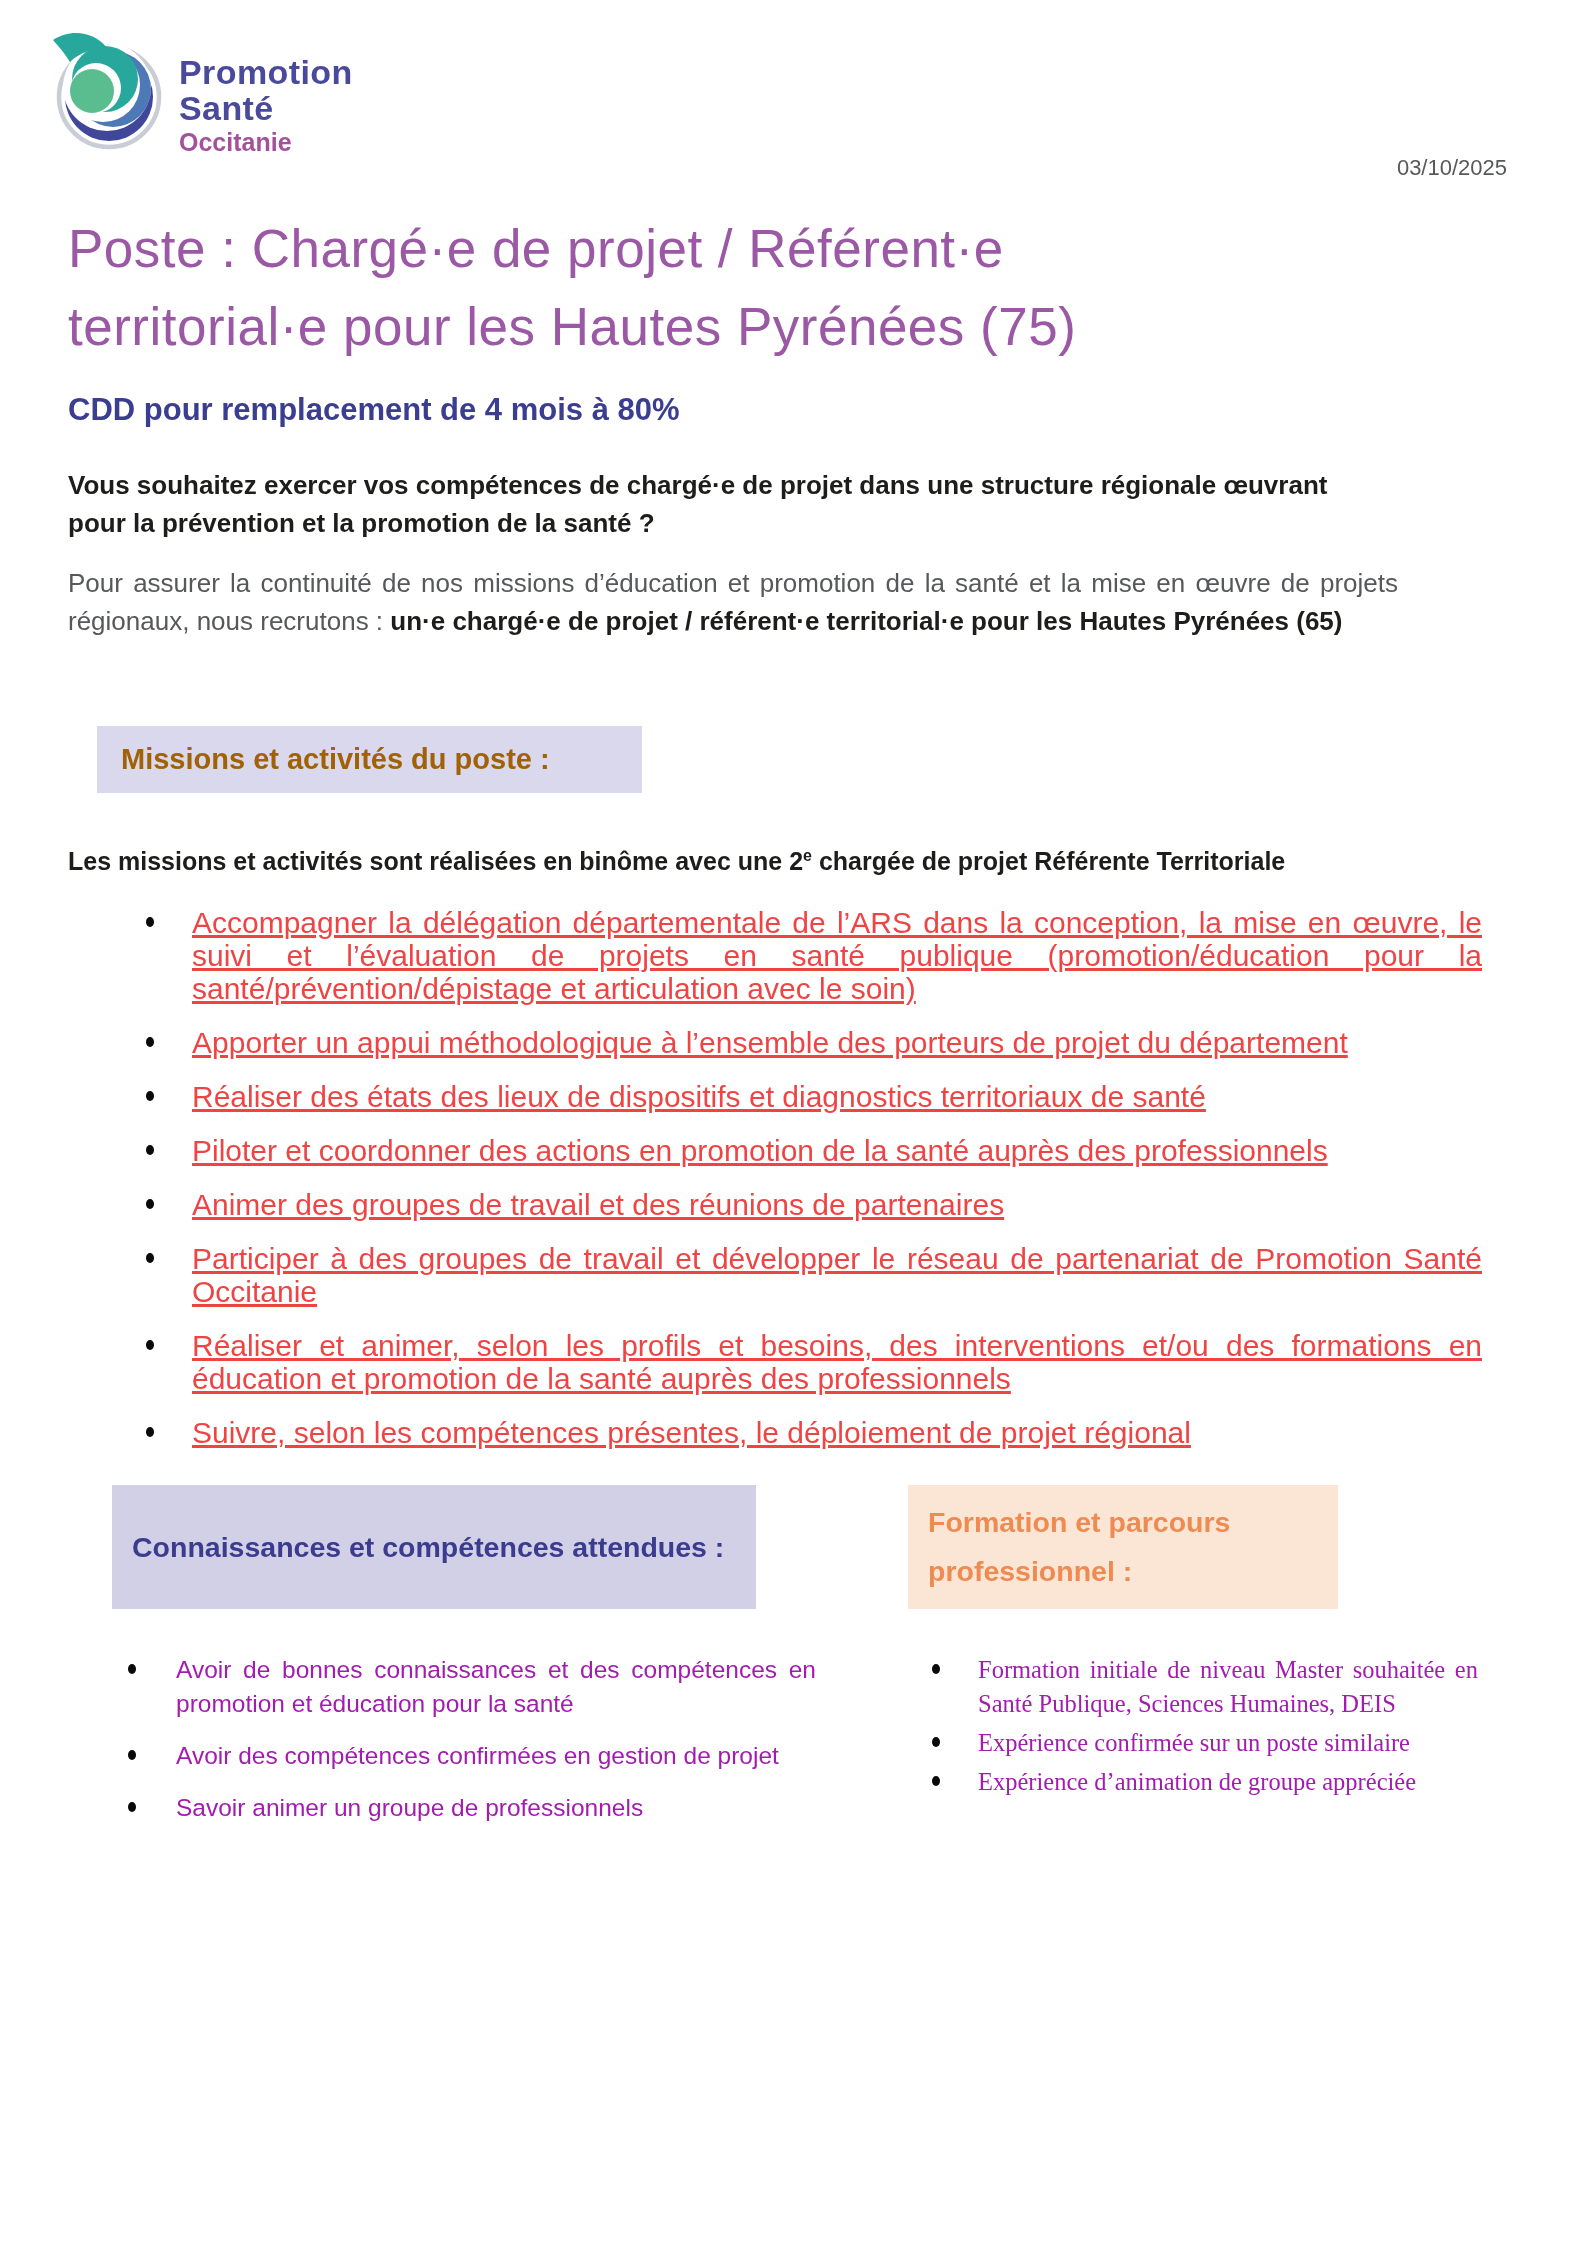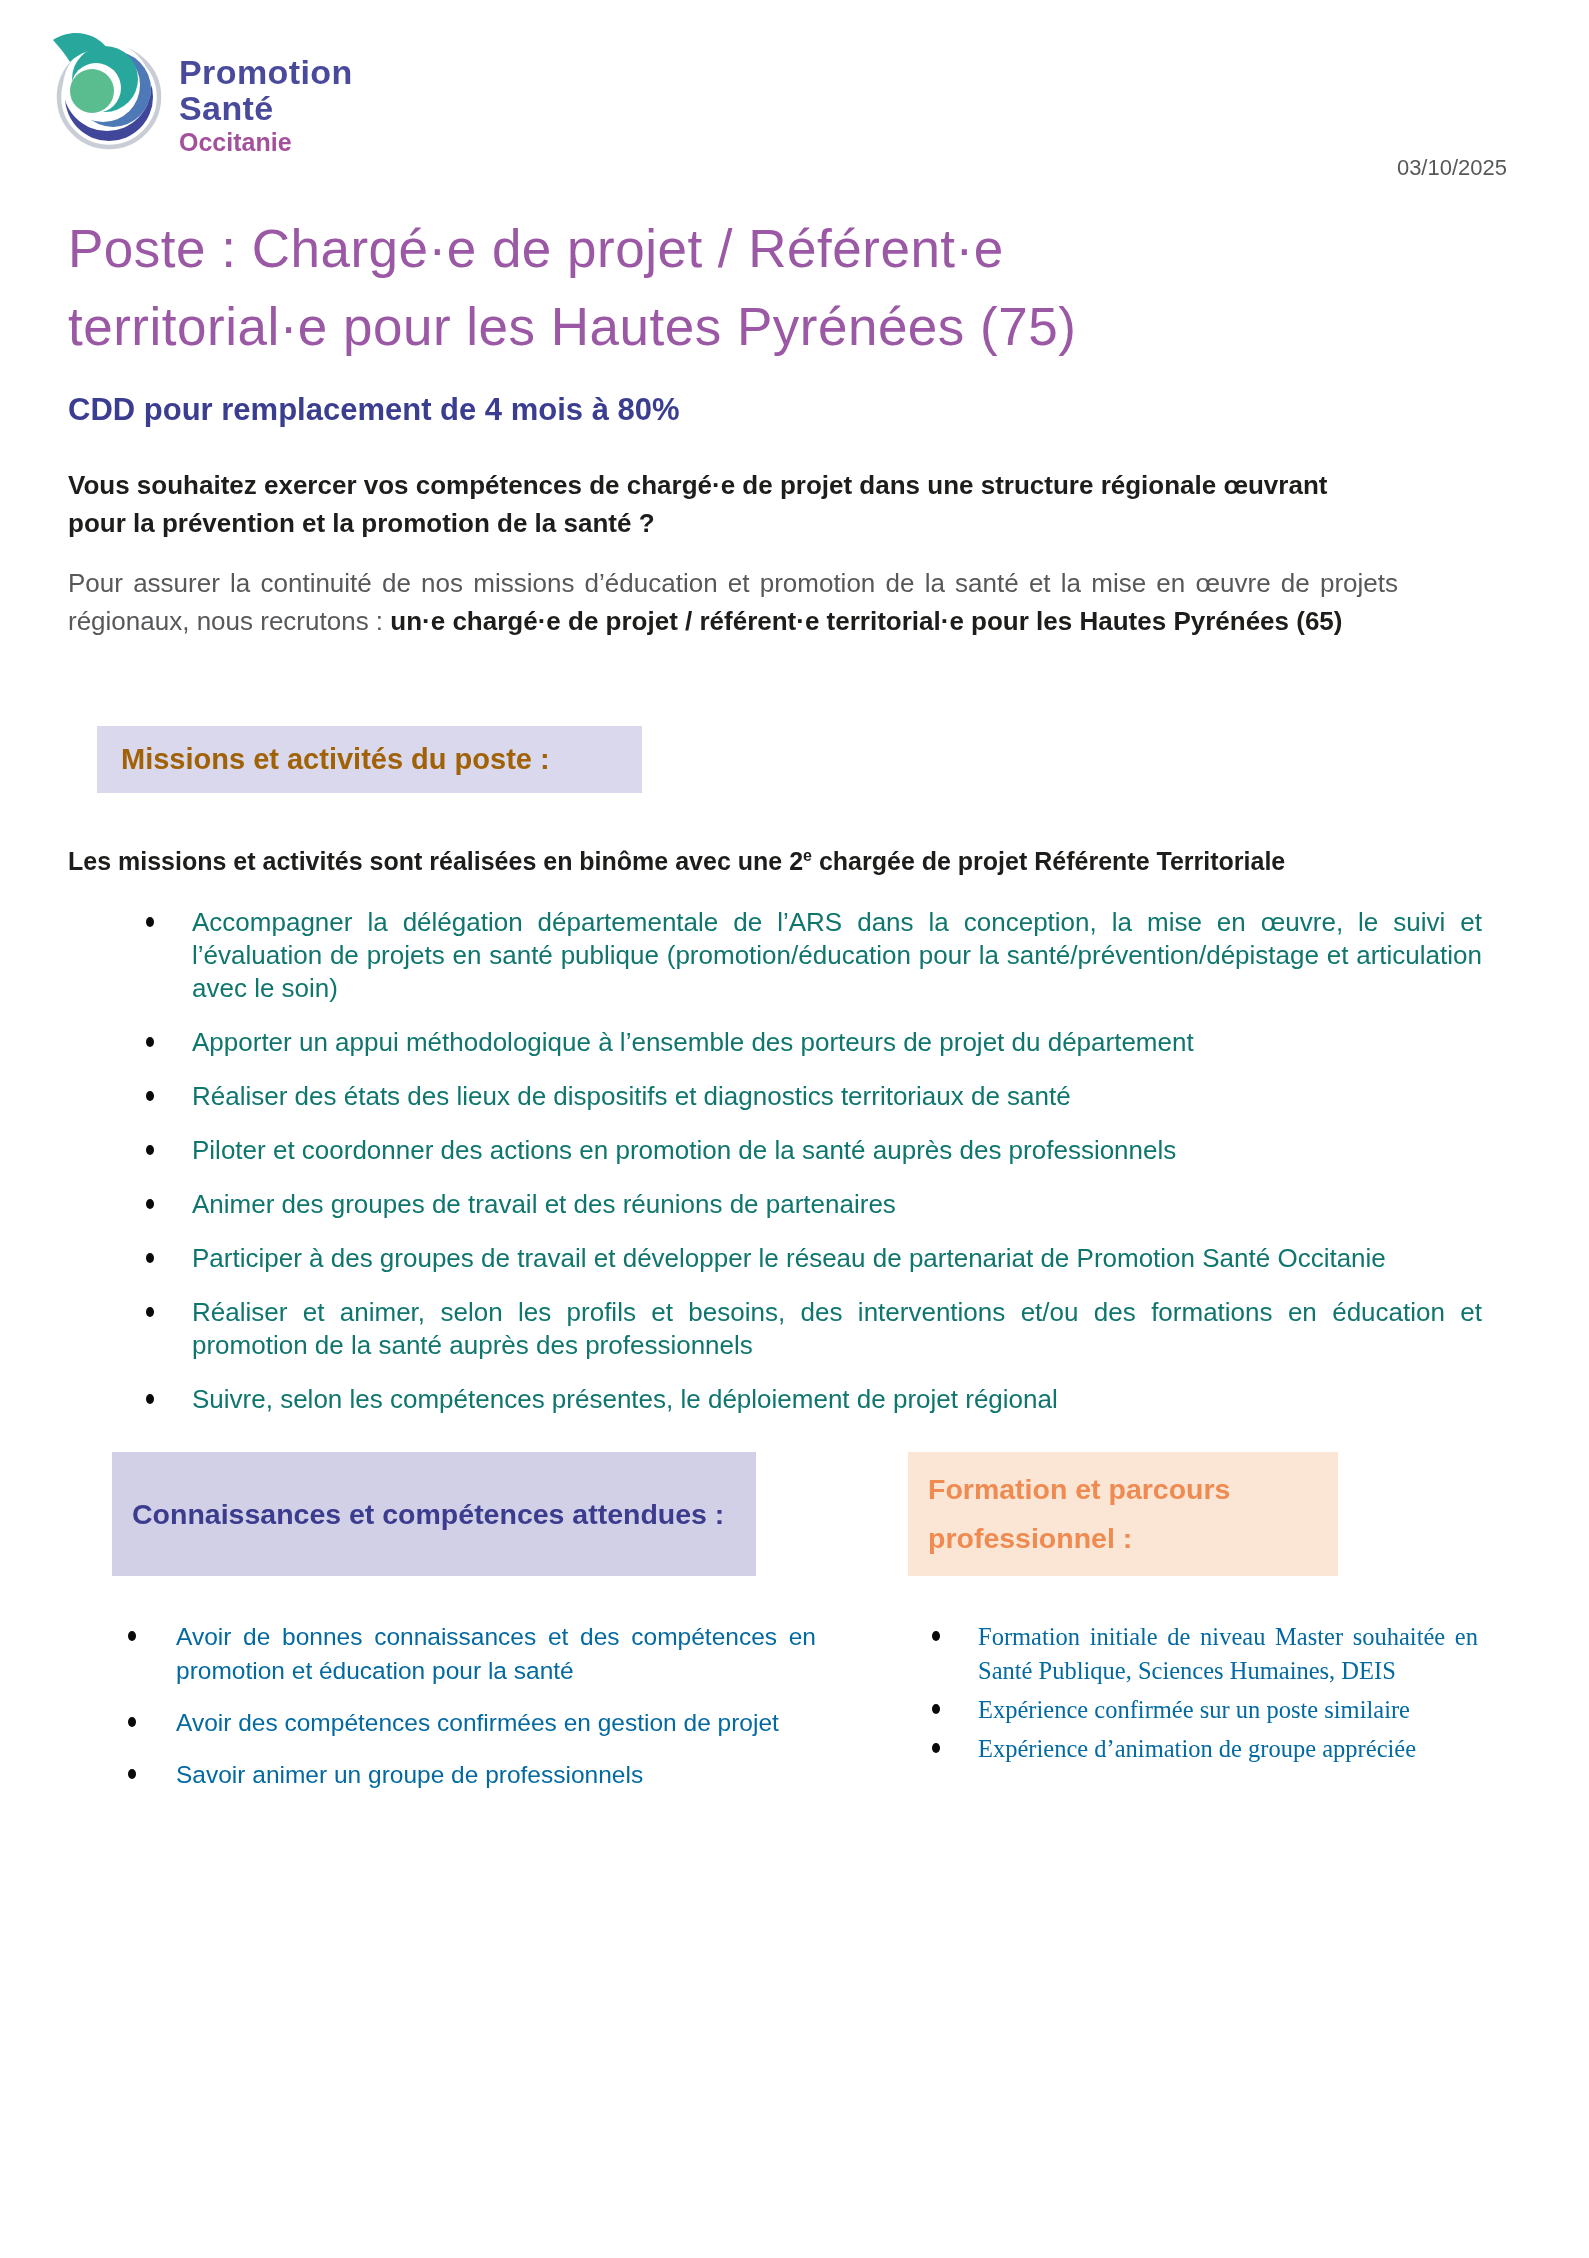--- a/index.html
+++ b/index.html
@@ -59,22 +59,22 @@
 
   .binome-line {
     margin: 54px 70px 0 68px;
     font-size: 25px; font-weight: bold; color: #1d1d1b;
   }
   .binome-line sup { font-size: 16px; }
 
   ul.main-list { margin: 30px 0 0 68px; width: 1414px; list-style: none; }
   ul.main-list li {
     position: relative; padding-left: 124px;
-    font-size: 26px; line-height: 33px; color: #0f766e;
-    text-align: justify; margin-bottom: 21px;
+    font-size: 30px; line-height: 33px; color: #ef4444;
+    text-align: justify; margin-bottom: 21px; text-decoration: underline;
   }
   ul.main-list li::before {
     content: ""; position: absolute; left: 78px; top: 11px;
     width: 8px; height: 10px; border-radius: 50%; background: #0a0a0a;
   }
 
   
   .columns { display: flex; margin: 36px 0 0 112px; }
   .col-left  { width: 796px; flex: 0 0 auto; }
   .col-right { width: 600px; flex: 0 0 auto; }
@@ -84,21 +84,21 @@
   }
   .col-box .box-title { font-size: 28.5px; font-weight: bold; line-height: 1.72; }
   .box-competences { width: 644px; background: #d1d0e7; }
   .box-competences .box-title { color: #3c3c8f; }
   .box-formation { width: 430px; background: #fbe6d6; }
   .box-formation .box-title { color: #ef8a50; }
 
   ul.col-list { margin-top: 44px; list-style: none; }
   ul.col-list li {
     position: relative; font-size: 24.5px; line-height: 34px;
-    color: #0369a1; text-align: justify;
+    color: #a21caf; text-align: justify;
   }
   .col-left ul.col-list { width: 704px; }
   .col-left ul.col-list li { padding-left: 64px; margin-bottom: 18px; }
   .col-left ul.col-list li::before {
     content: ""; position: absolute; left: 16px; top: 11px;
     width: 8px; height: 10px; border-radius: 50%; background: #0a0a0a;
   }
   .col-right ul.col-list { width: 570px; font-family: Liberation Serif, serif; }
   .col-right ul.col-list li { padding-left: 70px; margin-bottom: 5px; }
   .col-right ul.col-list li::before {

